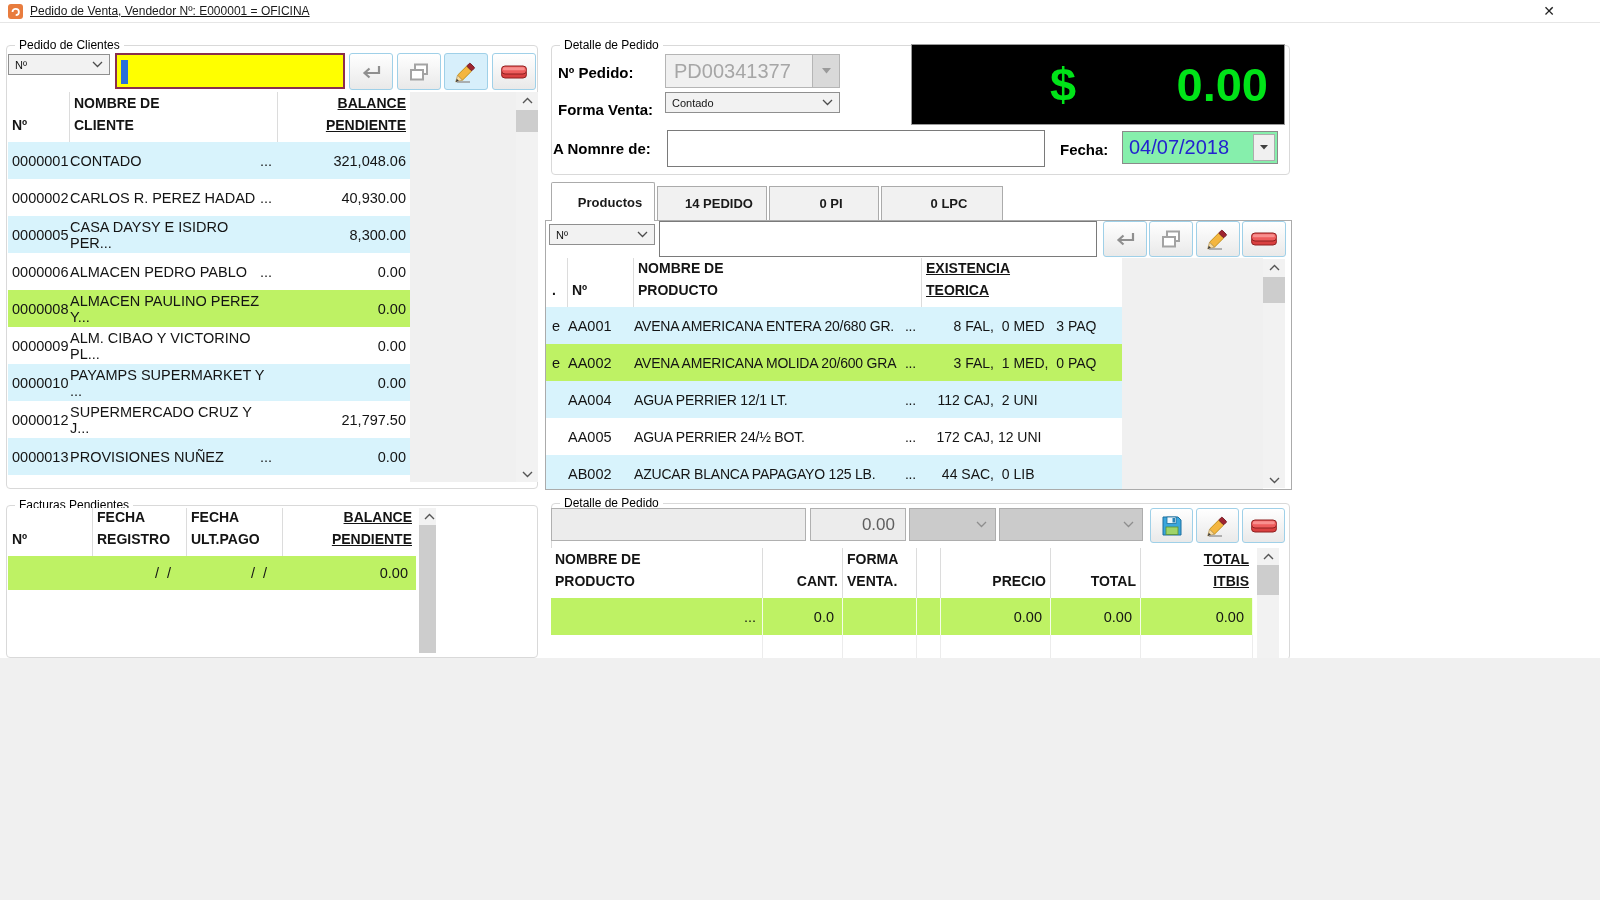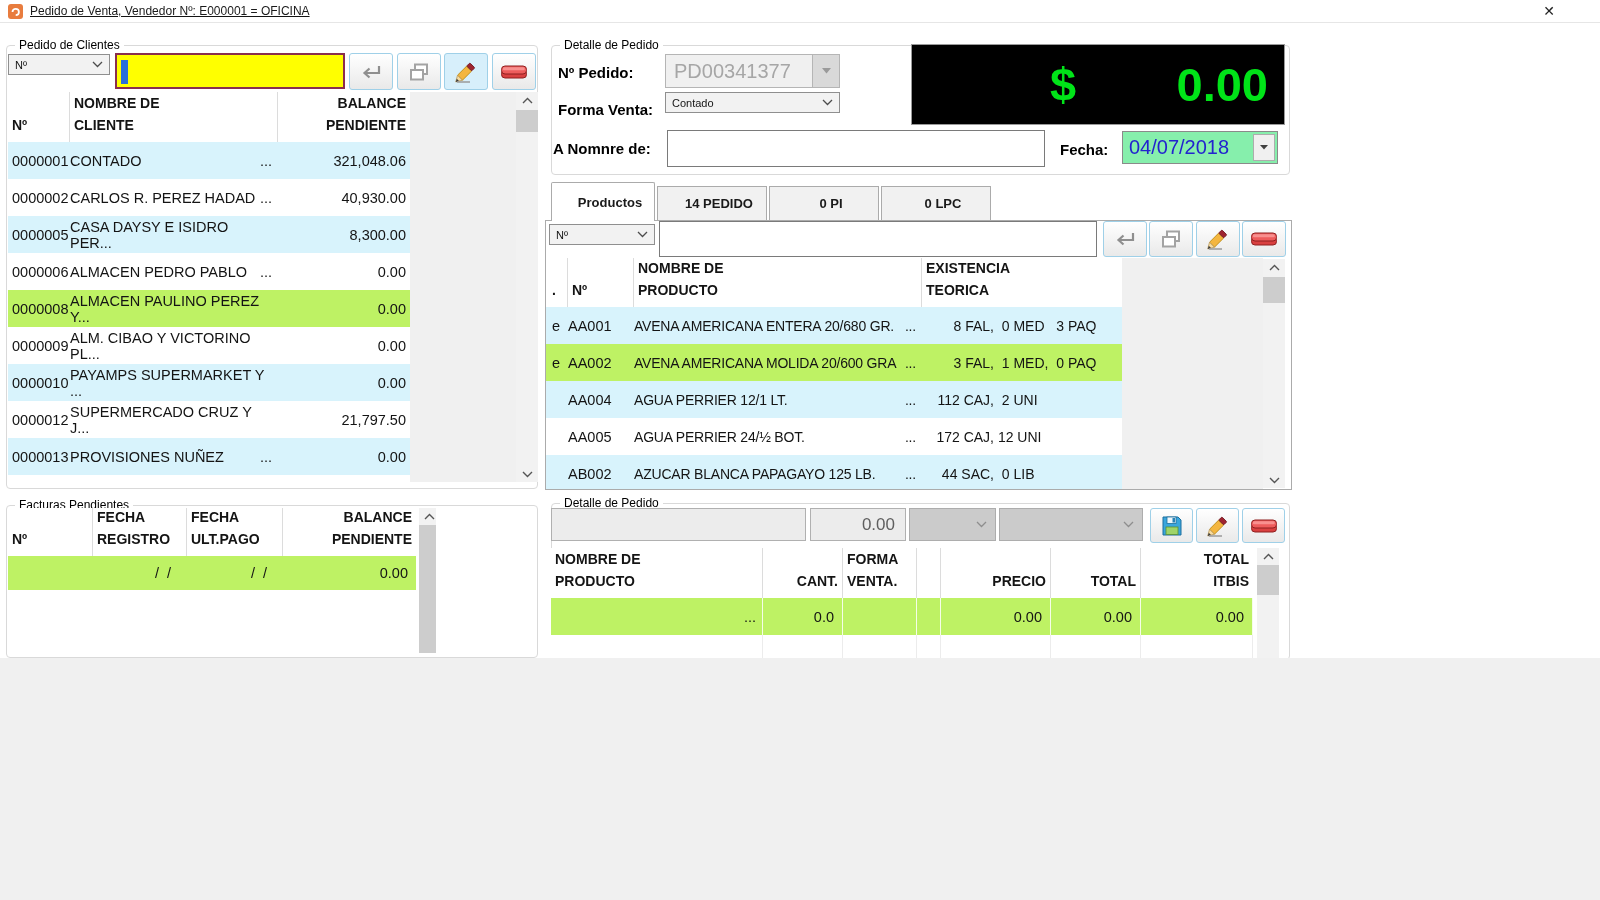--- a/index.html
+++ b/index.html
@@ -25,21 +25,21 @@
   .btn { position:absolute; width:44px; height:37px; border:1px solid #9fd0e8; border-radius:3px; background:linear-gradient(#ffffff,#e9e9e9); display:flex; align-items:center; justify-content:center; cursor:pointer; }
   .btn.hl { background:#d7effb; }
   .btn svg { display:block; }
 
   
   .table { position:absolute; background:#fff; overflow:hidden; }
   .filler { position:absolute; top:0; background:#f0f0f0; height:100%; }
   .trow { display:flex; align-items:center; font-size:14.5px; }
   .thead { display:flex; font-weight:bold; font-size:14px; }
   .hcell { display:flex; flex-direction:column; justify-content:flex-end; padding:0 4px 6px 4px; line-height:22px; border-right:1px solid #dcdcdc; }
-  .hcell.noline { border-right:none; }
+  .hcell.noline { border-right:none;text-decoration:underline; }
   .r-cyan { background:#d8f3fc; }
   .r-white { background:#ffffff; }
   .r-sel { background:#bef264; }
   .right { text-align:right; }
   .pre { white-space:pre; }
   .dots { margin-left:auto; padding-right:6px; }
 
   
   .cc-num { width:62px; padding-left:4px; }
   .cc-nom { width:208px; display:flex; }
@@ -338,21 +338,21 @@
 
   <div class="tab active" style="left:551px;top:182px;width:104px;height:39px;">
       <span>Productos</span>
     </div>
   <div class="tab inactive" style="left:657px;top:186px;width:110px;height:34px;">
       <span>14 PEDIDO</span>
     </div>
   <div class="tab inactive" style="left:769px;top:186px;width:110px;height:34px;">
       <span>0 PI</span>
     </div>
-  <div class="tab inactive" style="left:881px;top:186px;width:110px;height:34px;">
+  <div class="tab inactive" style="left:881px;top:186px;width:122px;height:34px;">
       <span>0 LPC</span>
     </div>
 
   <div class="panel" style="left:545px;top:220px;width:747px;height:270px;"></div>
 
   <div class="combo" style="left:549px;top:224px;width:106px;height:21px;">
     <span>Nº</span>
     <svg width="11" height="7" viewBox="0 0 11 7">
         <polyline points="1,1 5.5,5.5 10,1" fill="none" stroke="#4d4d4d" stroke-width="1.3"></polyline>
       </svg>

